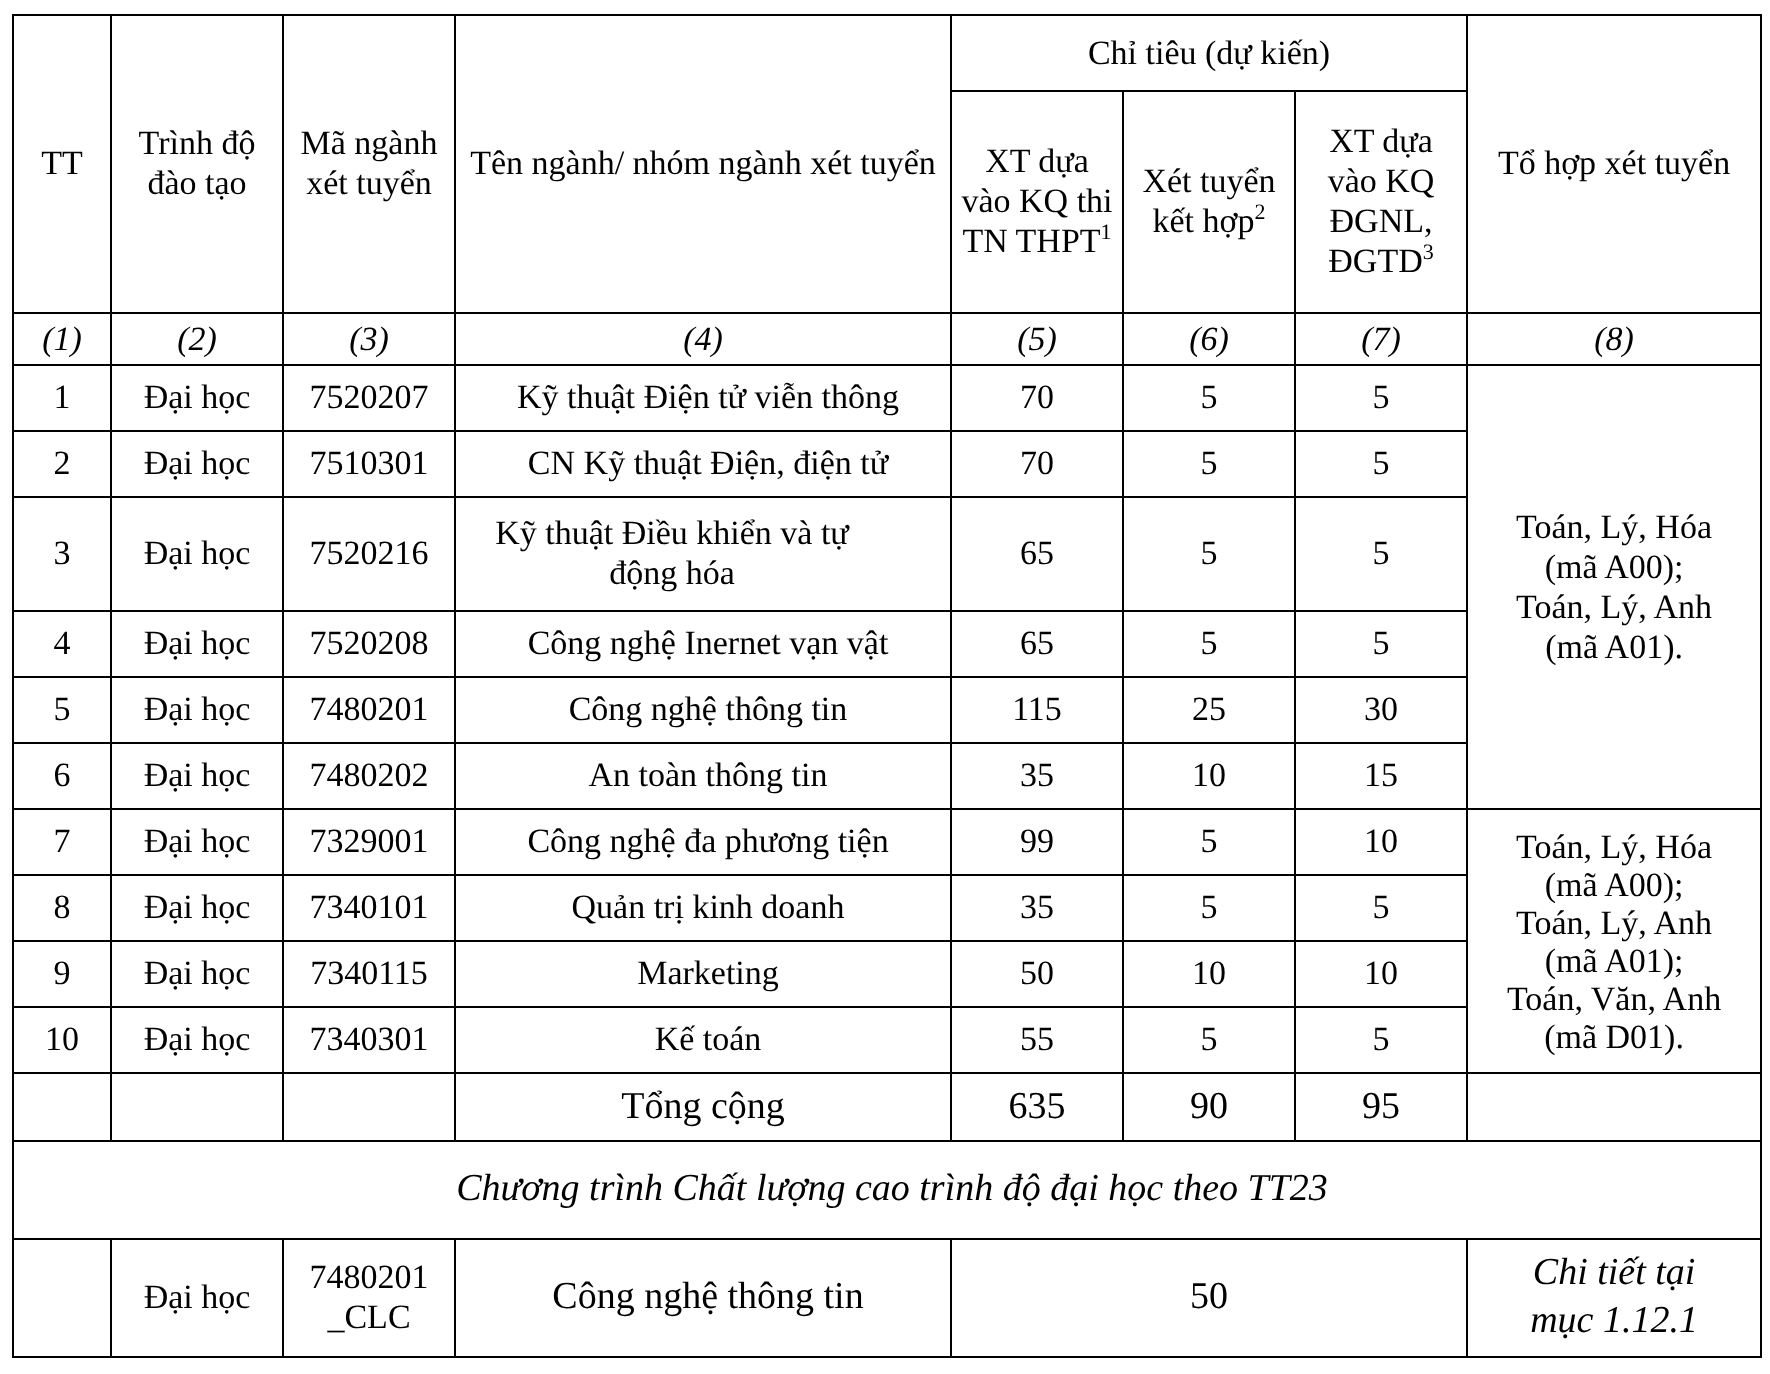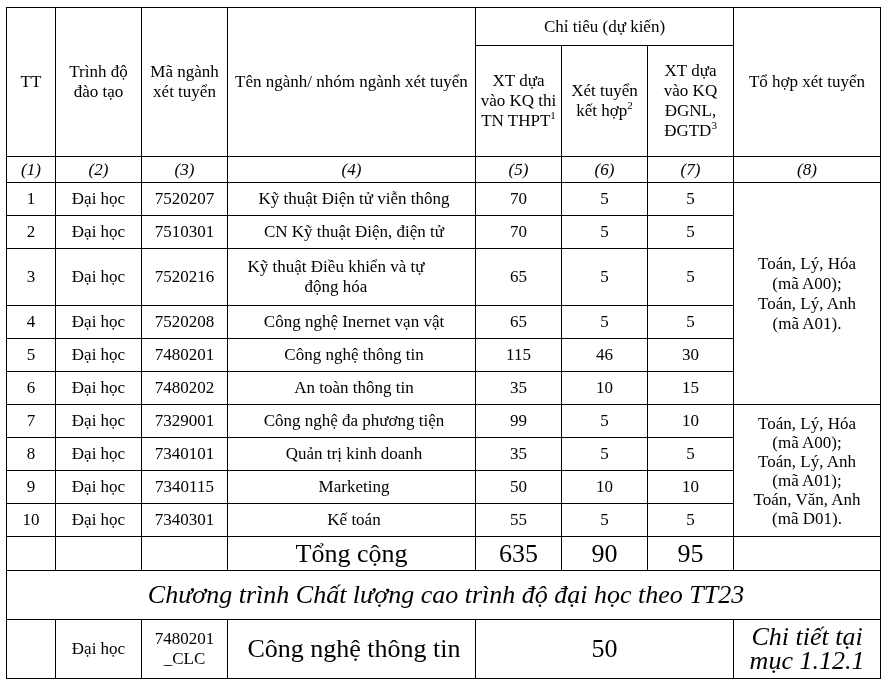--- a/index.html
+++ b/index.html
@@ -19,21 +19,21 @@
     text-align: center;
     vertical-align: middle;
     line-height: 20px;
     font-weight: normal;
   }
   th { font-weight: bold; }
   .b { font-weight: bold; }
   .i { font-style: italic; }
   .left { text-align: center; padding-left: 9px !important; }
   sup { font-size: 11px; line-height: 0; vertical-align: super; }
-  .big { font-size: 26px; }
+  .big { font-size: 19px; }
   tr.h1 { height: 38px; }
   tr.h2 { height: 111px; }
   tr.num { height: 26px; }
   tr.r { height: 33px; }
   tr.r2 { height: 57px; }
   tr.tot { height: 34px; }
   tr.sec { height: 49px; font-style: italic; }
   tr.clc { height: 59px; }
 </style>
 </head>
@@ -117,21 +117,21 @@
       <td>65</td>
       <td>5</td>
       <td>5</td>
     </tr>
     <tr class="r">
       <td>5</td>
       <td>Đại học</td>
       <td>7480201</td>
       <td class="left">Công nghệ thông tin</td>
       <td>115</td>
-      <td>46</td>
+      <td>25</td>
       <td>30</td>
     </tr>
     <tr class="r">
       <td>6</td>
       <td>Đại học</td>
       <td>7480202</td>
       <td class="left">An toàn thông tin</td>
       <td>35</td>
       <td>10</td>
       <td>15</td>

